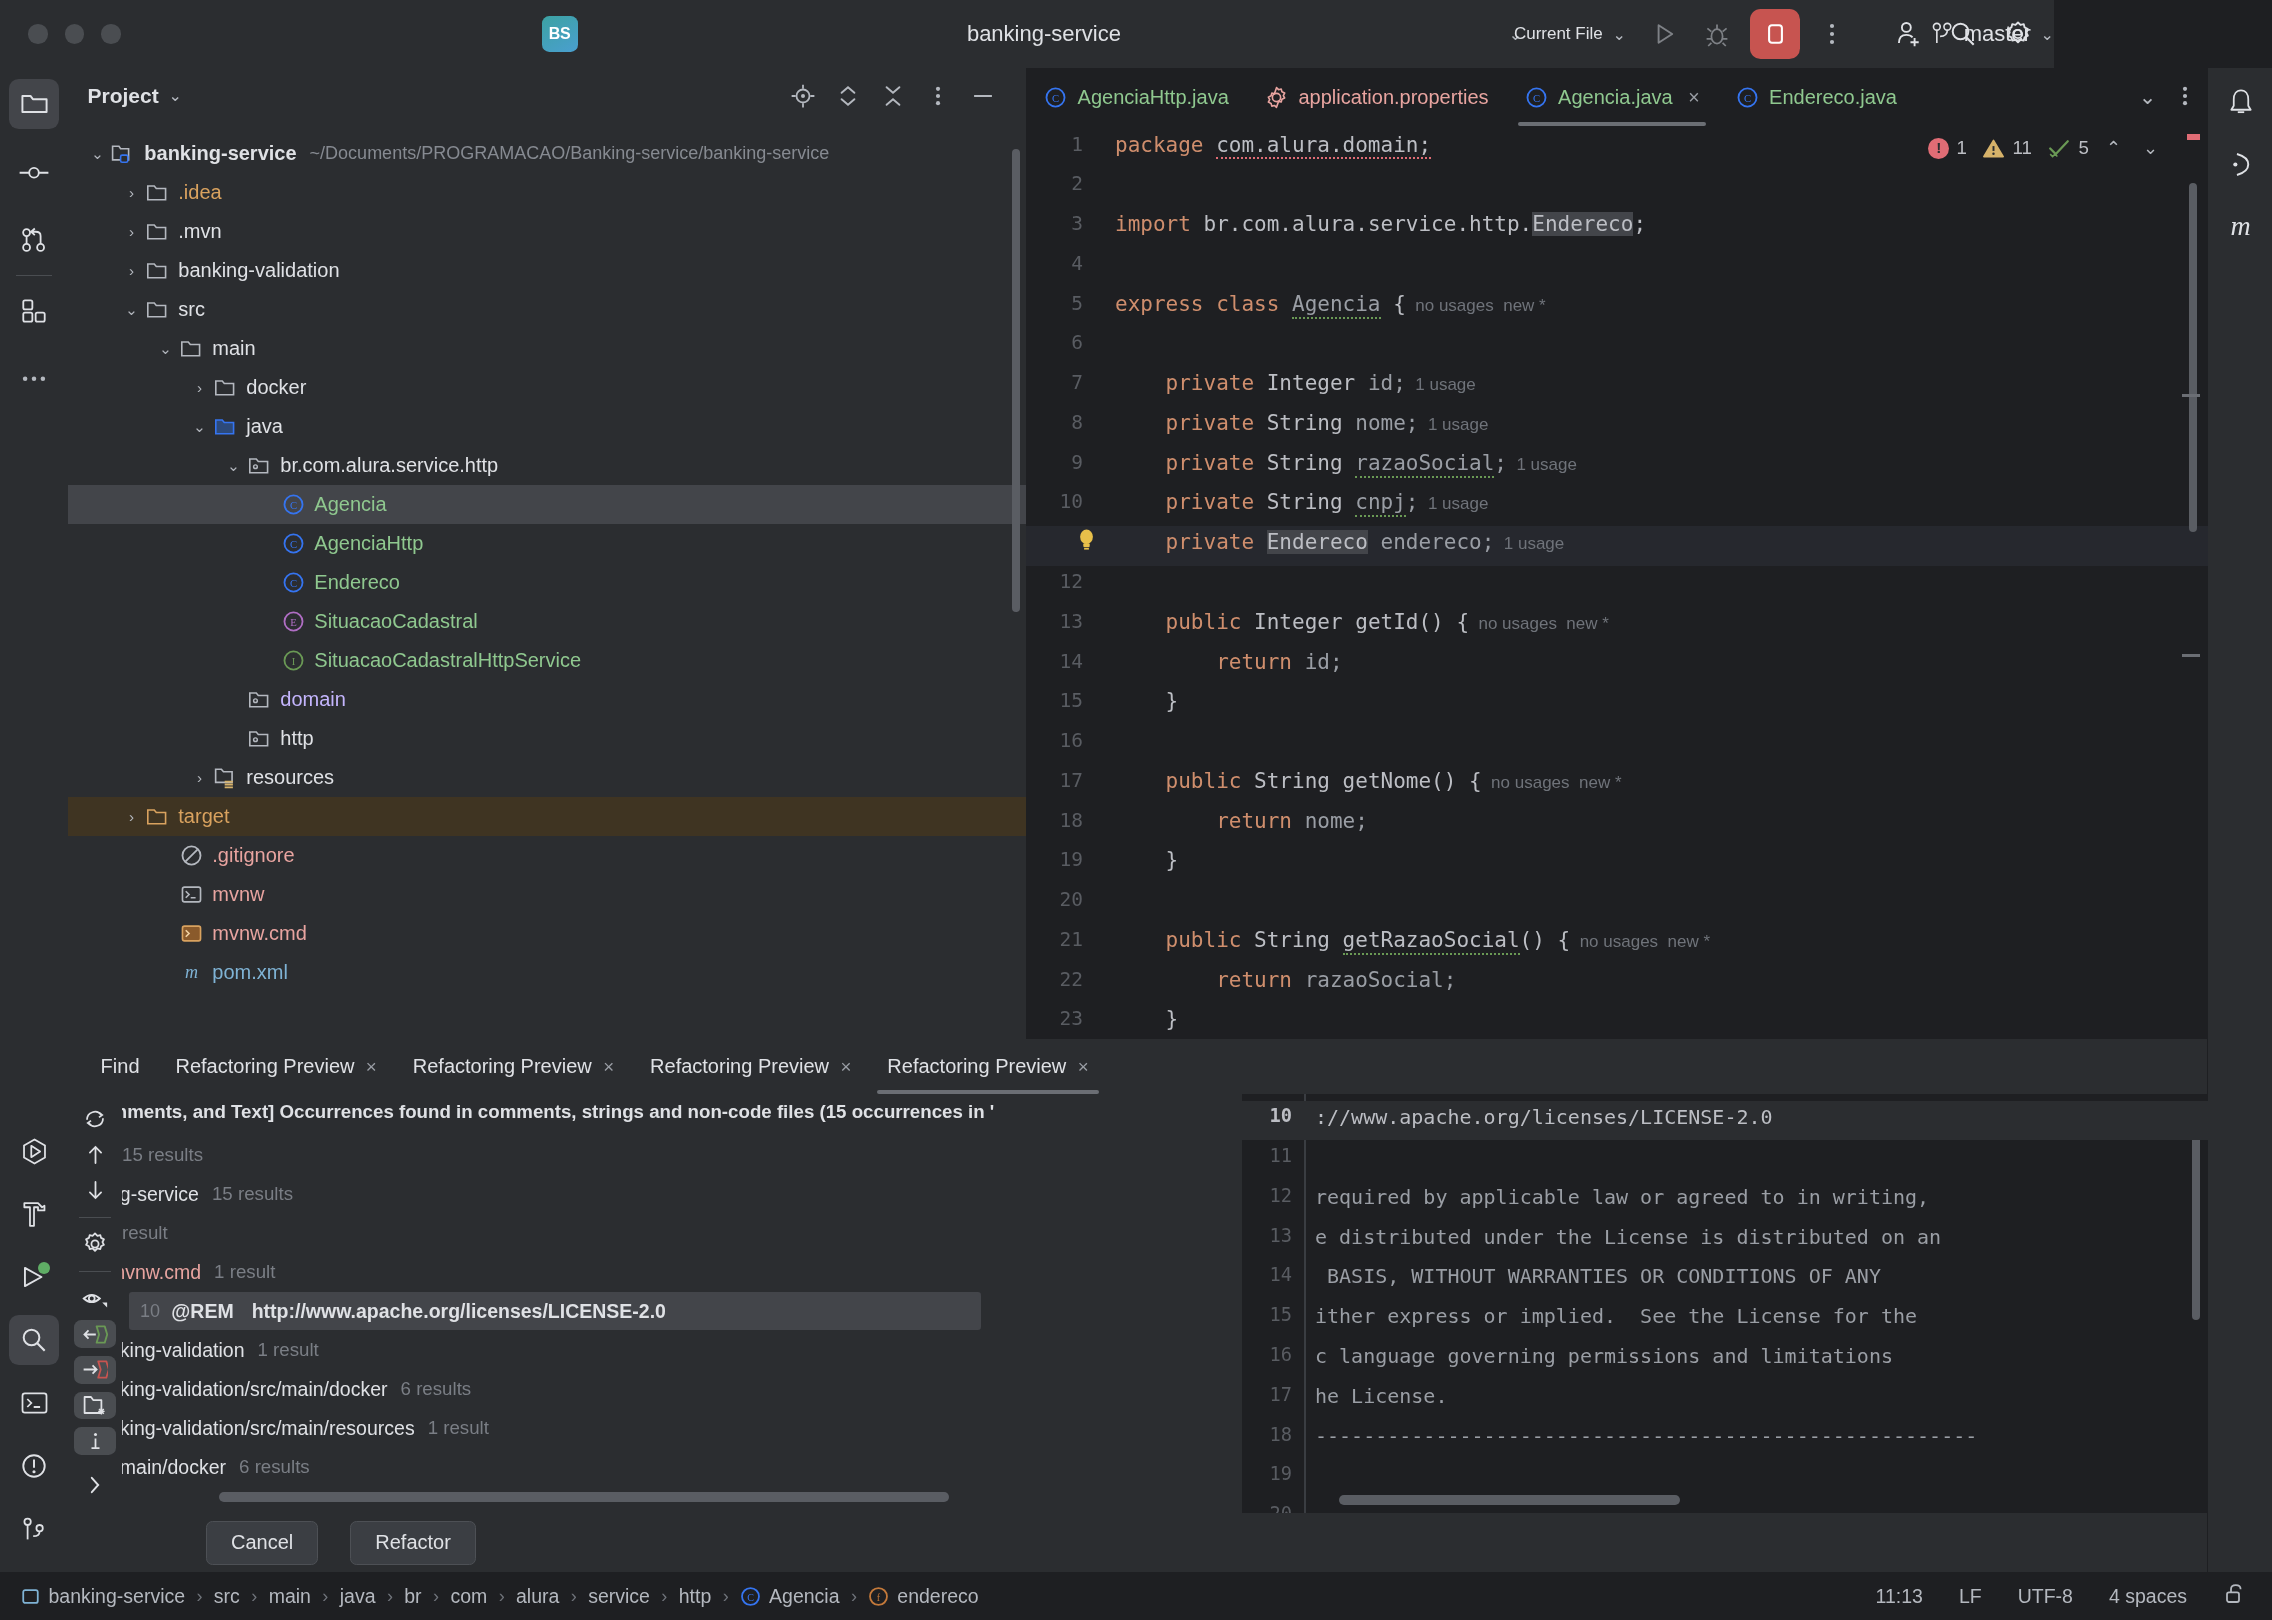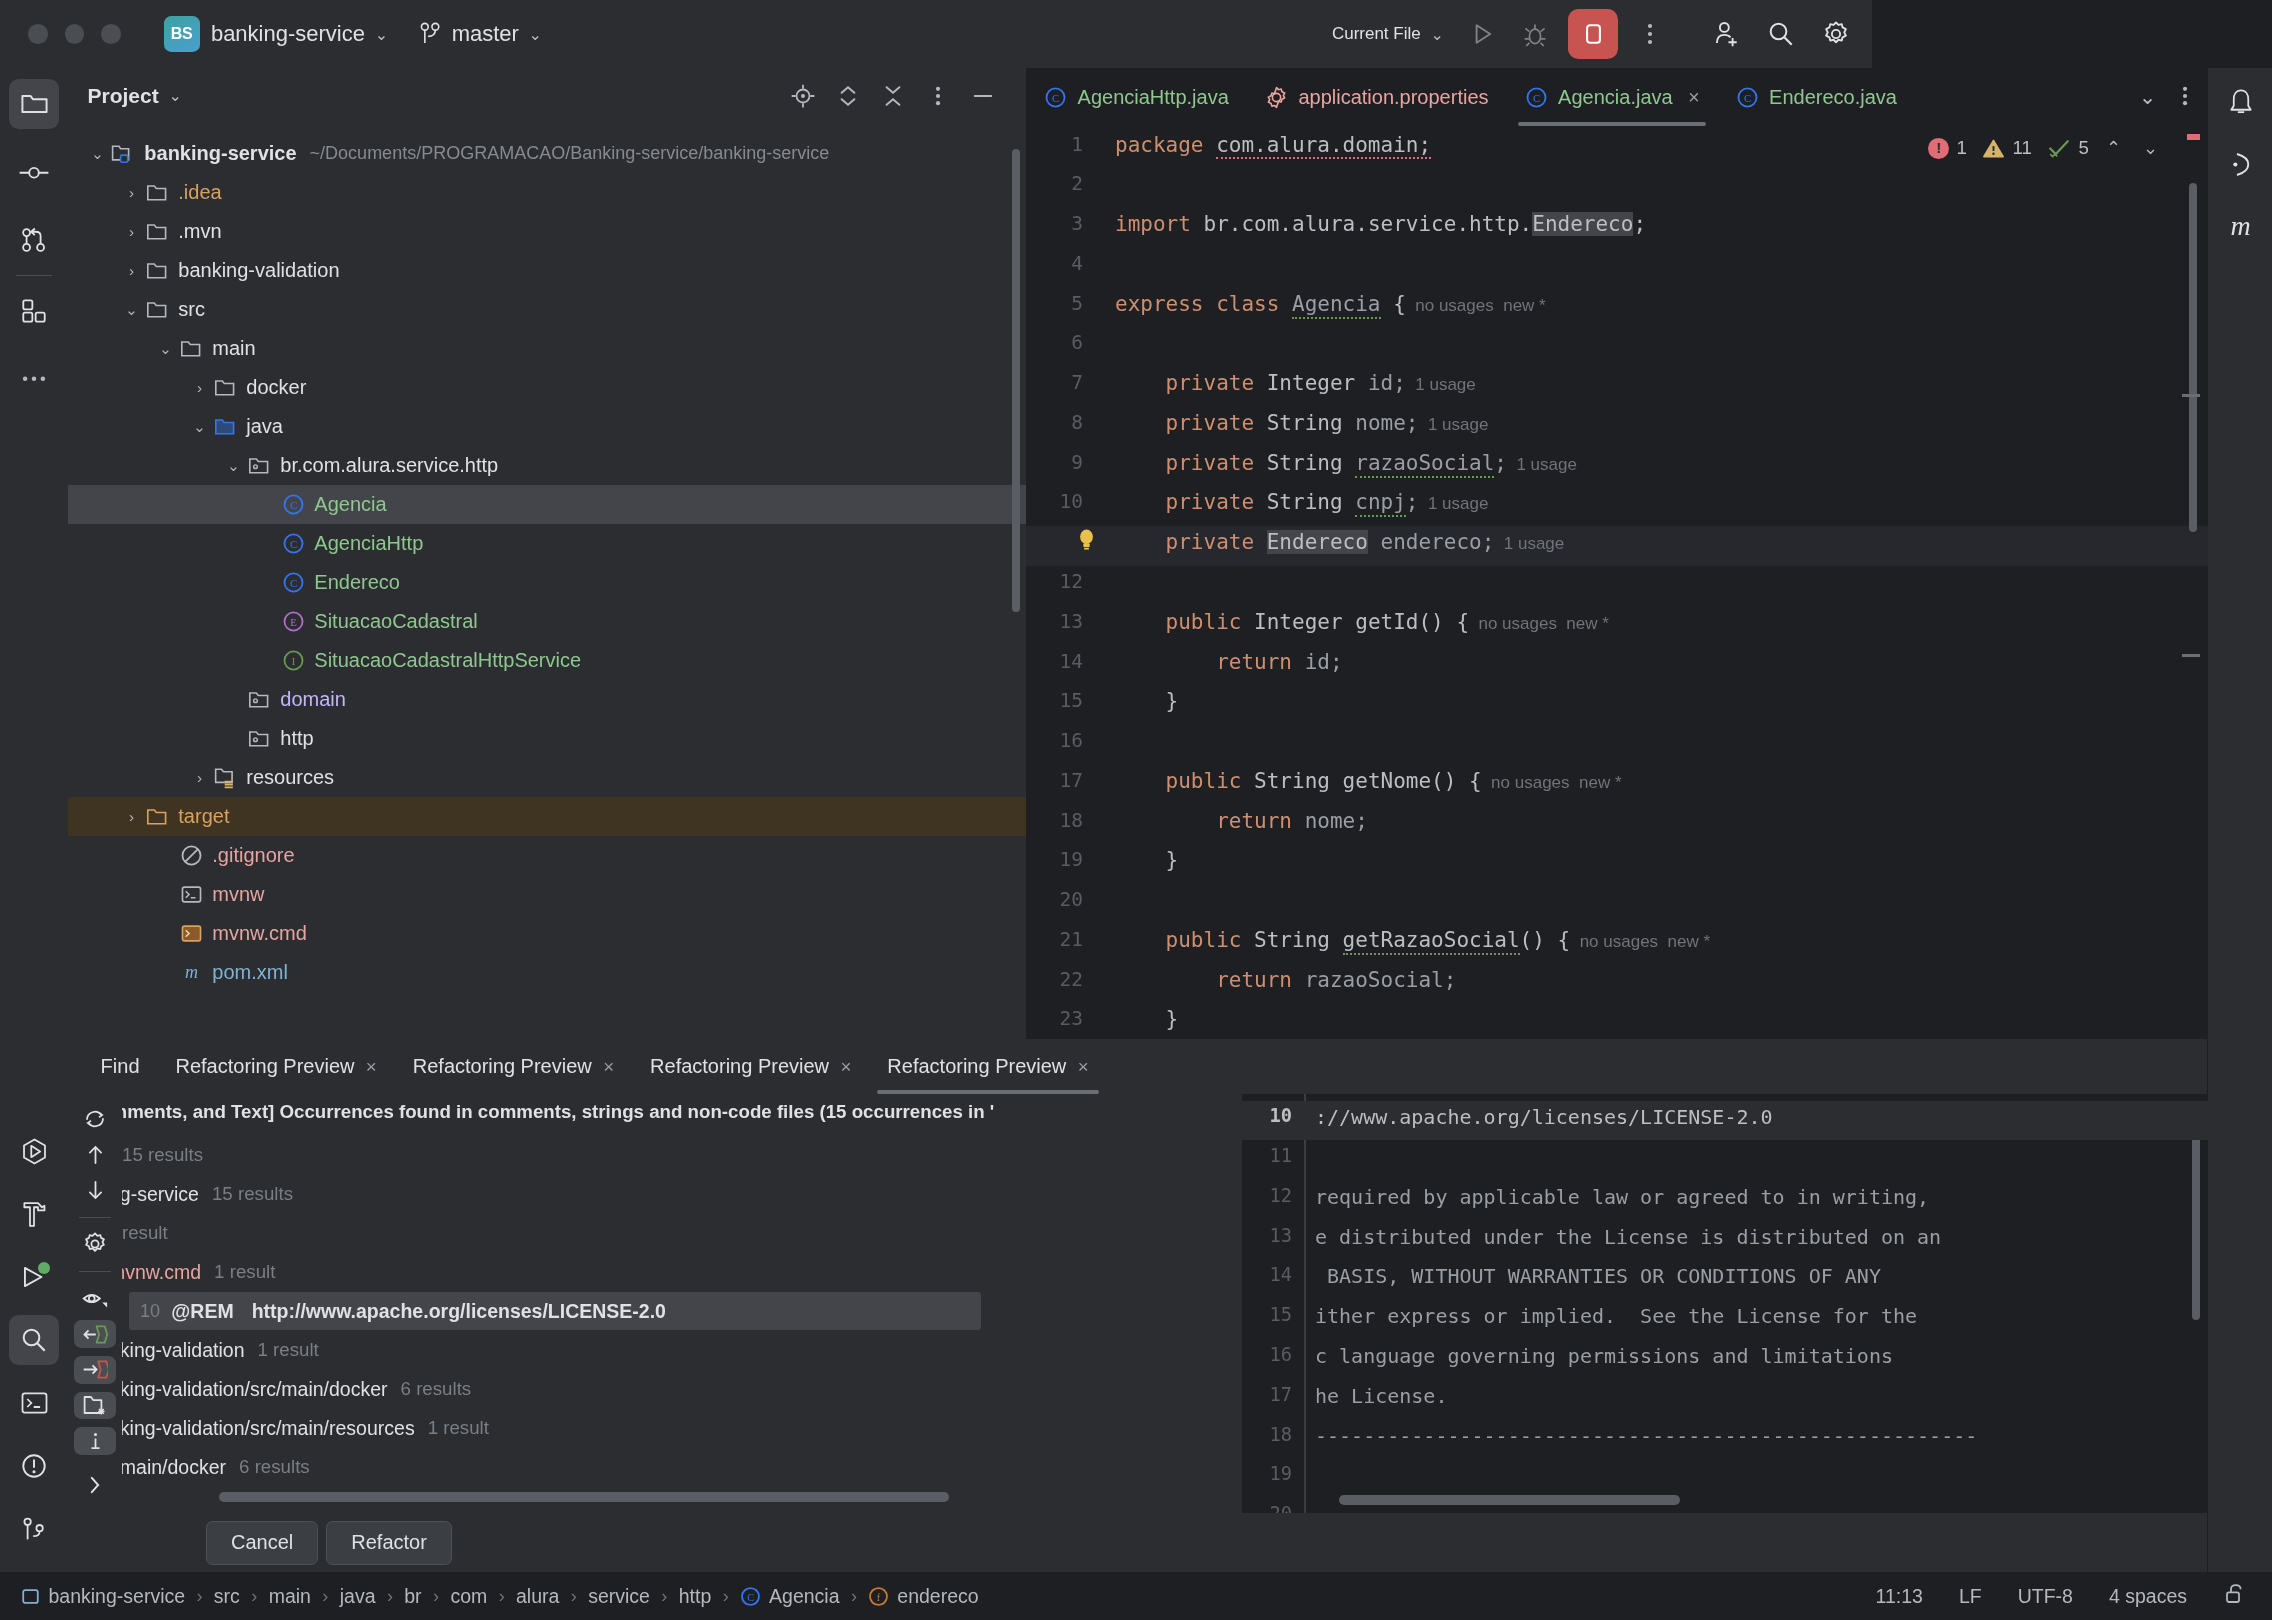--- a/index.html
+++ b/index.html
@@ -7,22 +7,22 @@
     width: 2273px; height: 1620px;
     background: #1e1f22;
     font-family: "Liberation Sans", sans-serif;
     overflow: hidden;
     -webkit-font-smoothing: antialiased;
   }
   .app { position: relative; width: 2273px; height: 1620px; background: #1e1f22; }
 
   
   .titlebar {
-    position: absolute; left: 0; top: 0; width: 1872px; height: 68px;
-    background: #2b2d30; display: flex; align-items: center;
+    position: absolute; left: 0; top: 0; width: 2054px; height: 68px;
+    background: #2b2d30; display: flex; align-items: center; justify-content: space-between;
   }
   .traffic { display: flex; gap: 17px; margin-left: 28px; }
   .dot { width: 19.5px; height: 19.5px; border-radius: 50%; background: #4a4d51; }
   .proj-badge {
     margin-left: 43px; width: 36px; height: 36px; border-radius: 7.3px;
     background: linear-gradient(150deg,#3ca2a2 0%,#4a9fd0 100%);
     color: #fff; font-size: 16px; font-weight: bold;
     display: flex; align-items: center; justify-content: center; letter-spacing: -0.4px;
   }
   .tb-name { margin-left: 11.4px; font-size: 22px; color: #dfe1e5; }
@@ -174,21 +174,21 @@
   }
   .pv-line { position:absolute; font-size:20px; font-family:"DejaVu Sans Mono", monospace; color:#9a9ea5; white-space:pre; }
   .pv-num { position:absolute; left:0; width:50px; text-align:right; font-size:18.7px;
     font-family:"DejaVu Sans Mono", monospace; color:#595c62; }
   .pv-num.cur { color:#bcbec4; font-weight:bold; }
   .pv-cur-bg { position:absolute; left:0; width:100%; height:39px; background:#2b2d30; }
   .pv-sep { position:absolute; left:62px; top:0; width:1.6px; height:100%; background:#3a3d42; }
   .pv-vscroll { position:absolute; right:8px; top:14.6px; width:8px; height:211px; background:#5a5d63; border-radius:4px;}
   .pv-hscroll { position:absolute; left:97px; bottom:8px; width:341px; height:9.7px; background:#5a5d63; border-radius:4.9px;}
 
-  .find-buttons { position:absolute; left:0; top: 474px; width:100%; height:59px; display:flex; align-items:center; padding-left: 138px; gap: 8px; }
+  .find-buttons { position:absolute; left:0; top: 474px; width:100%; height:59px; display:flex; align-items:center; padding-left: 138px; gap: 32px; }
   .btn {
     height:44px; padding: 0 24px; border-radius:6.5px; background:#3b3e43; color:#dfe1e5;
     font-size:20px; display:flex; align-items:center; justify-content:center; border:0.8px solid #4d5055;
   }
 
   
   .statusbar {
     position:absolute; left:0; bottom:0; width:2273px; height:48px; background:#1e1f22;
     display:flex; align-items:center; padding-left: 19.5px; font-size:19.5px; color:#b4b8bf;
   }

